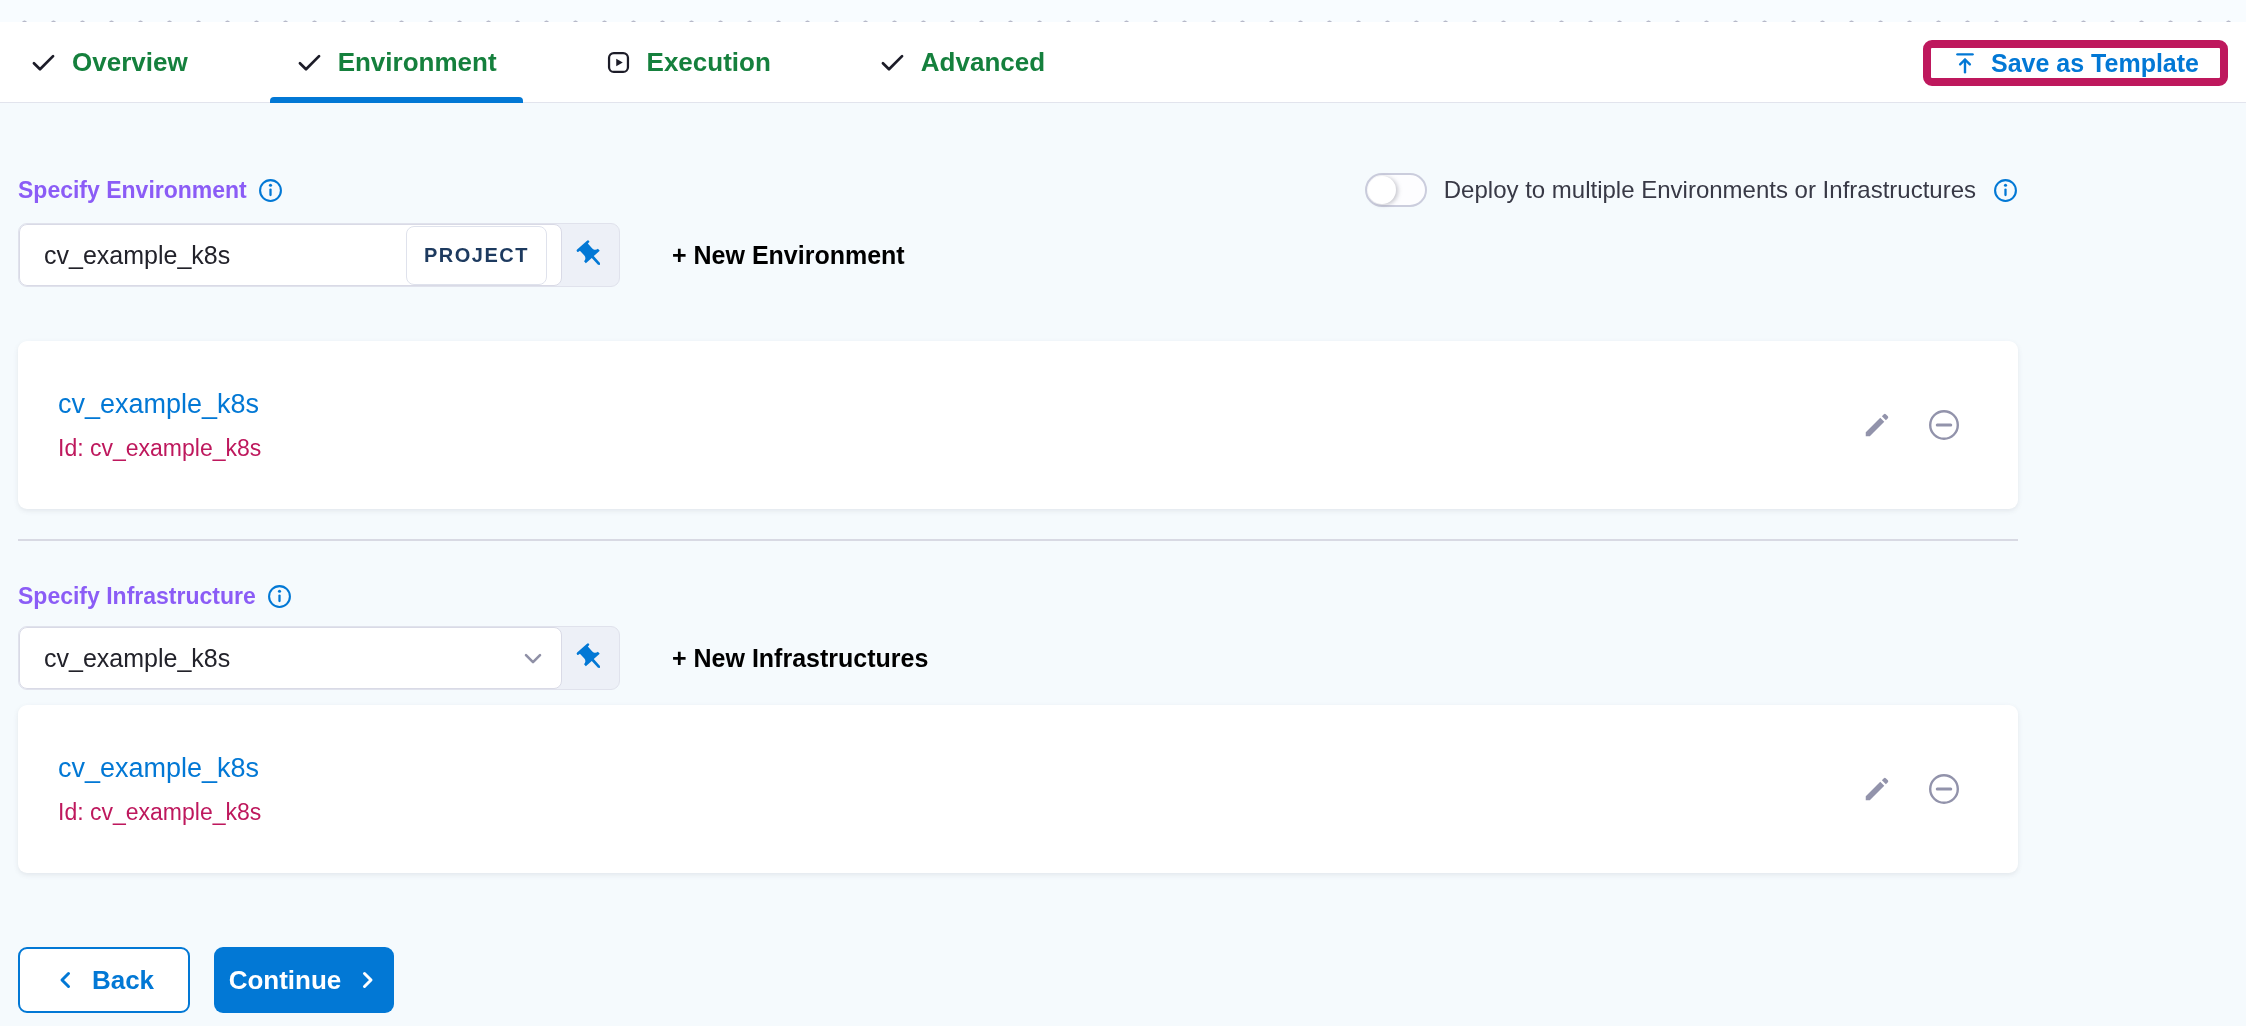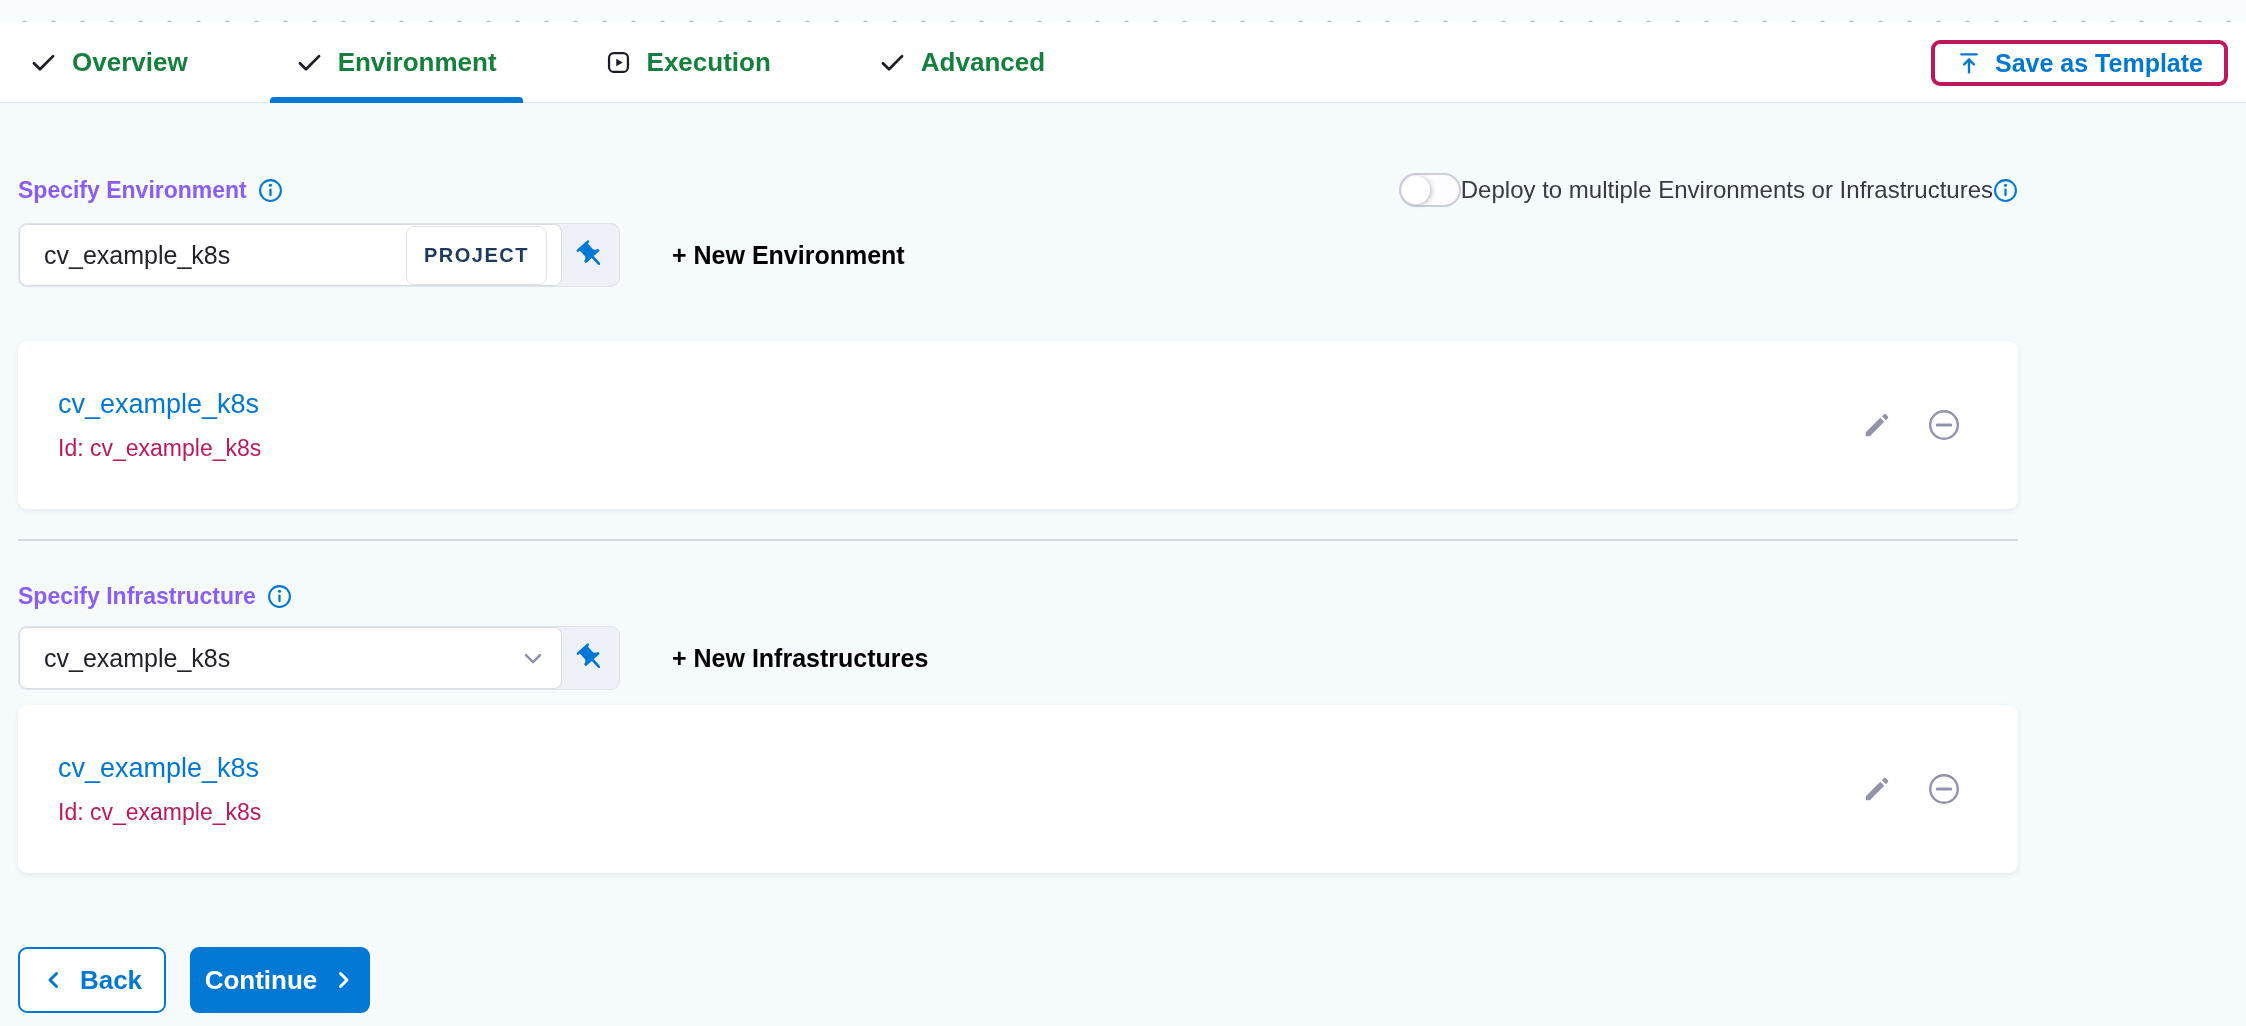--- a/index.html
+++ b/index.html
@@ -55,41 +55,41 @@
     border-radius: 4px 4px 0 0;
   }
   .save-template {
     position: absolute;
     right: 18px; top: 18px;
     height: 46px;
     display: inline-flex;
     align-items: center;
     gap: 13px;
     padding: 0 21px;
-    border: 4px solid #be185d;
+    border: 8px solid #be185d;
     border-radius: 9px;
     background: #ffffff;
     color: #0278d5;
     font-size: 25px;
     font-weight: 600;
     cursor: pointer;
   }
 
   
   .content { padding-top: 70px; }
   .container { width: 2000px; margin-left: 18px; position: relative; }
 
   .row-between { display: flex; justify-content: space-between; align-items: center; }
   .section-label {
     display: inline-flex; align-items: center; gap: 11px;
     font-size: 23px; font-weight: 600; color: #8b5cf6;
   }
   .info-icon { display: inline-flex; color: #0278d5; }
 
-  .toggle-group { display: inline-flex; align-items: center; gap: 0; }
+  .toggle-group { display: inline-flex; align-items: center; gap: 17px; }
   .toggle {
     width: 62px; height: 34px;
     border: 2px solid #cbcddd;
     border-radius: 17px;
     background: #fdfdff;
     position: relative;
     cursor: pointer;
     flex: 0 0 auto;
   }
   .toggle .knob {
@@ -178,21 +178,21 @@
     height: 66px;
     border-radius: 9px;
     display: inline-flex; align-items: center; justify-content: center;
     gap: 14px;
     font-size: 26px;
     font-weight: 700;
     cursor: pointer;
     font-family: "Liberation Sans", sans-serif;
   }
   .btn-back {
-    width: 148px;
+    width: 172px;
     background: #ffffff;
     border: 2px solid #0278d5;
     color: #0278d5;
   }
   .btn-continue {
     width: 180px;
     background: #0278d5;
     border: none;
     color: #ffffff;
   }

